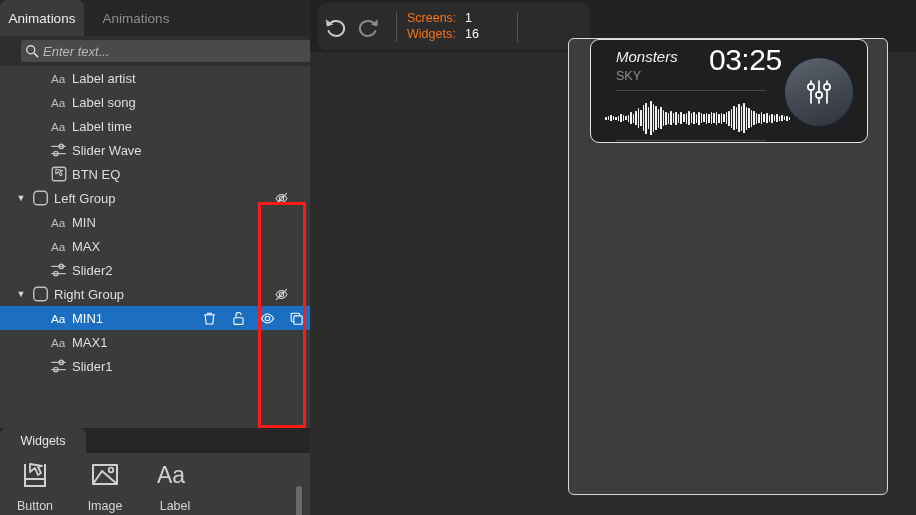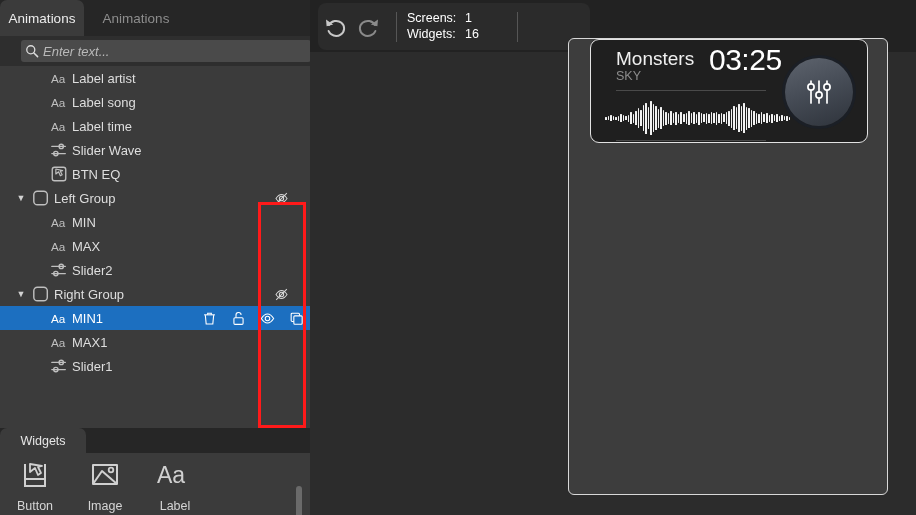--- a/index.html
+++ b/index.html
@@ -136,21 +136,21 @@
     position: absolute; left: 8px; top: 3px; width: 272px; height: 47px;
     background: #2b2b2b; border-radius: 8px;
     display: flex; align-items: center;
   }
   .tb-btn {
     width: 34px; height: 34px; display: flex; align-items: center; justify-content: center;
   }
   .tb-sep { width: 1px; height: 30px; background: #565656; margin: 0 10px; }
   .tb-stats { display: flex; flex-direction: column; justify-content: center; gap: 1px; }
   .tb-line { display: flex; font-size: 12.5px; color: #cfcfcf; line-height: 15px; }
-  .tb-key { width: 58px; color: #ffffff; }
+  .tb-key { width: 58px; color: #f97316; }
   .tb-val { color: #ffffff; }
   .tb-sep2 { width: 1px; height: 30px; background: #565656; margin-left: 38px; }
 
   #canvas-bg {
     position: absolute; left: 0; top: 52px; width: 606px; height: 463px;
     background: #2c2c2c;
   }
   #screen-frame {
     position: absolute; left: 258px; top: -14px;
     width: 320px; height: 457px;
@@ -159,21 +159,21 @@
 
   
   #music-widget {
     position: absolute; left: 21px; top: 0px;
     width: 278px; height: 104px;
     background: #1f1f1f; border: 1px solid #e2e2e2; border-radius: 9px;
     overflow: hidden;
   }
   #lbl-song {
     position: absolute; left: 25px; top: 8px;
-    font-size: 19px; color: #f0f0f0;
+    font-size: 15px; color: #f0f0f0; font-style: italic;
   }
   #lbl-artist {
     position: absolute; left: 25px; top: 29px;
     font-size: 12.5px; color: #8c8c8c;
   }
   #lbl-time {
     position: absolute; left: 118px; top: 3px;
     font-size: 30px; color: #ffffff; letter-spacing: -0.5px;
   }
   #hr-top {

